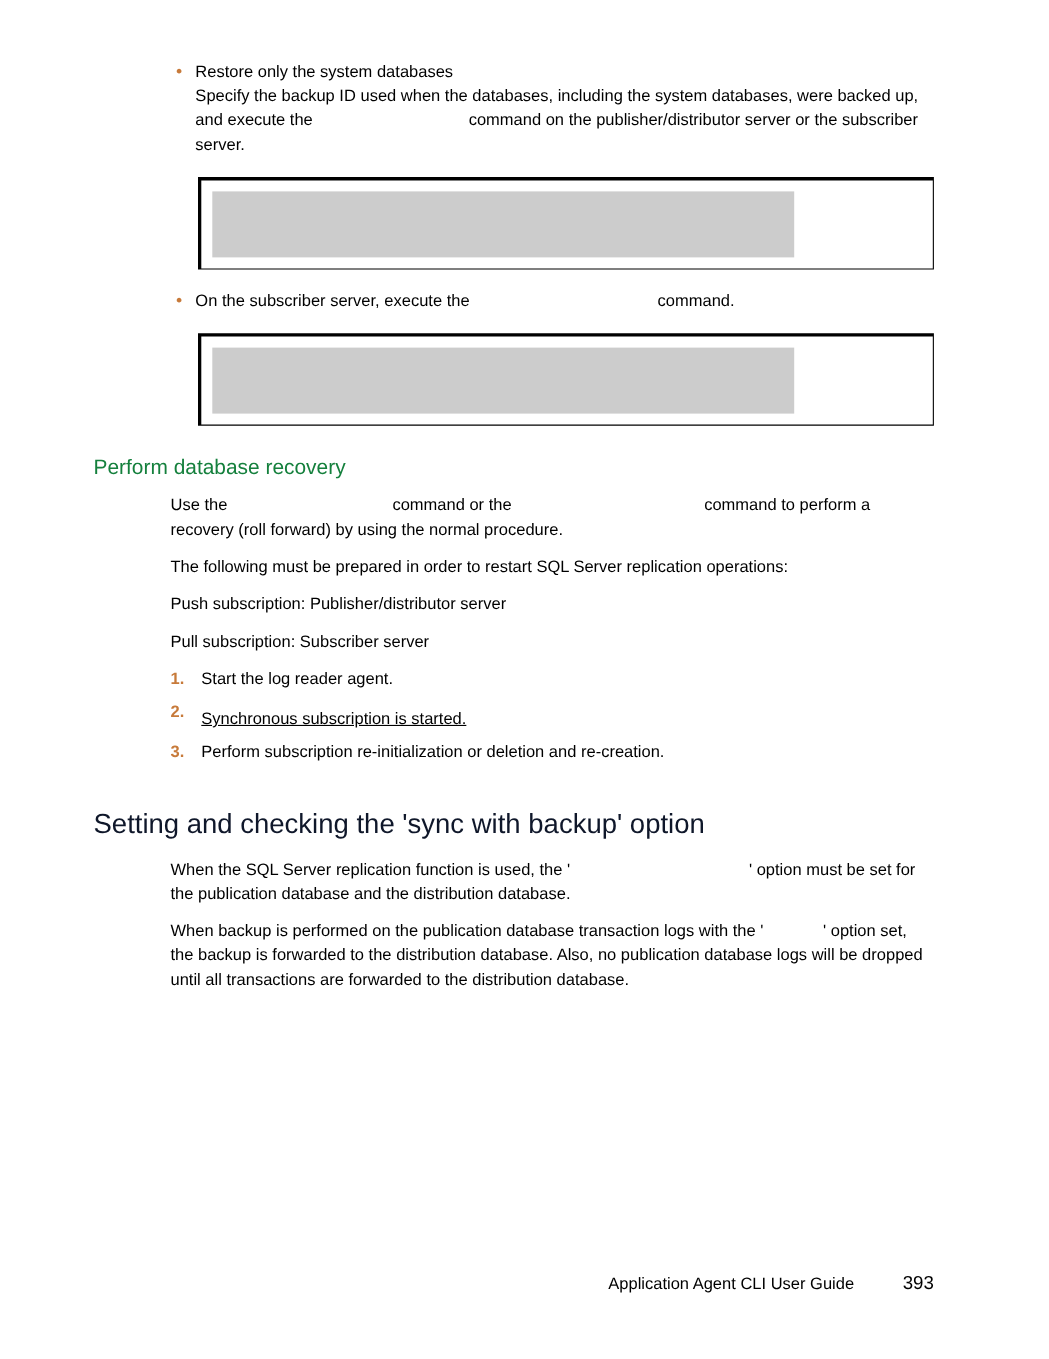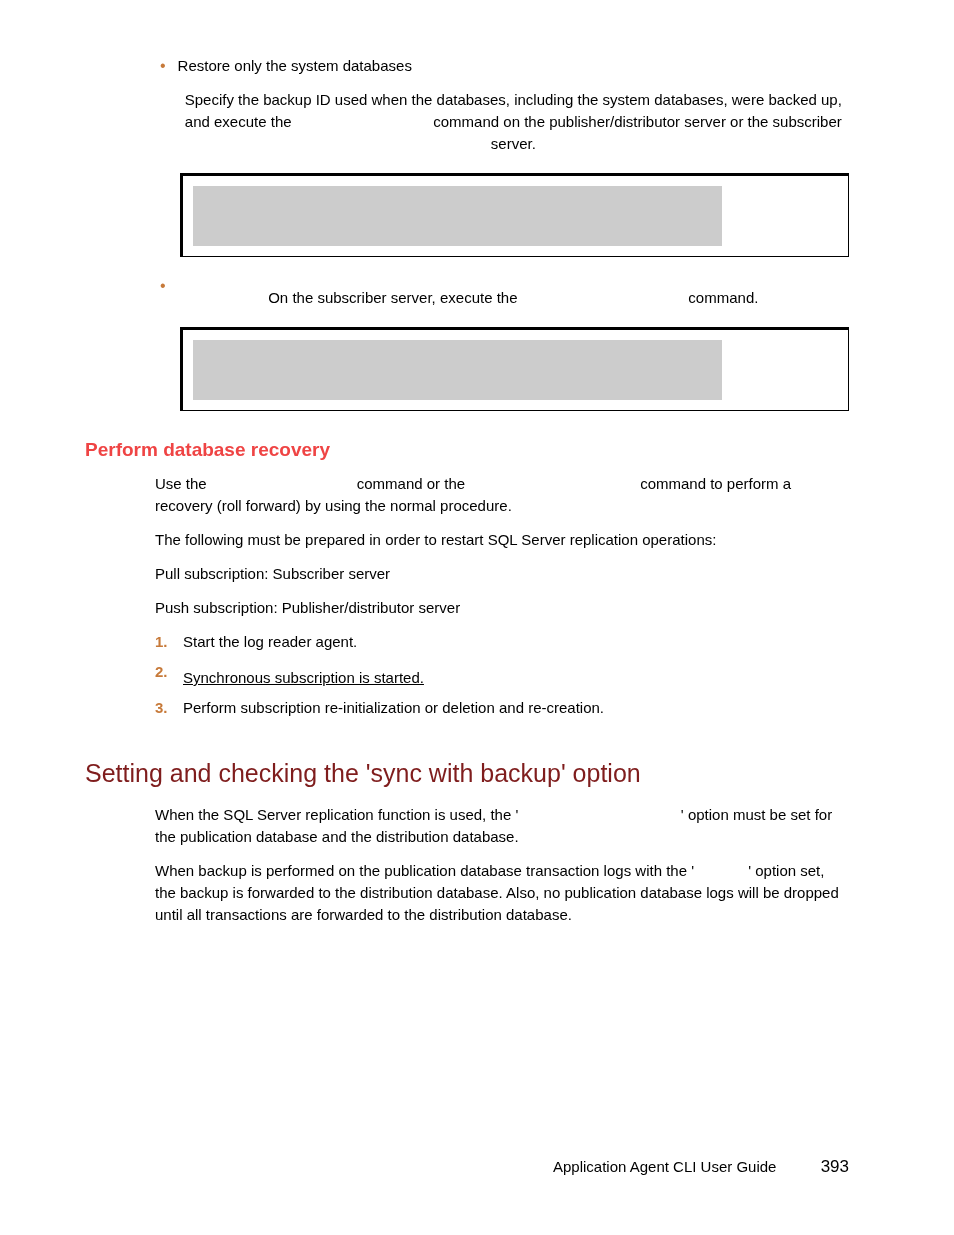--- a/index.html
+++ b/index.html
@@ -28,45 +28,44 @@
     margin-right: 12px;
     flex-shrink: 0;
     line-height: 22px;
   }
   .bullet-content {
     flex: 1;
     font-size: 15px;
     line-height: 22px;
   }
   .detail {
-    margin-top: 12px;
-    text-align: center;
+    margin-top: 0;
   }
   .code-box-wrap {
     margin: 18px 0 18px 95px;
     border-top: 3px solid #000;
     border-left: 3px solid #000;
     border-right: 1px solid #000;
     border-bottom: 1px solid #000;
     padding: 10px;
     box-sizing: border-box;
   }
   .code-box-inner {
     background: #ccc;
     height: 60px;
     width: 82%;
   }
   .h3 {
-    color: #ef4444;
+    color: #15803d;
     font-size: 19px;
-    font-weight: bold;
+    font-weight: normal;
     margin: 28px 0 12px 0;
   }
   .h2 {
-    color: #7f1d1d;
+    color: #0f172a;
     font-size: 25px;
     font-weight: normal;
     margin: 40px 0 16px 0;
   }
   .body-text {
     font-size: 15px;
     line-height: 22px;
     margin-left: 70px;
     margin-bottom: 12px;
   }
@@ -128,22 +127,22 @@
   </div>
 
   <div class="code-box-wrap">
     <div class="code-box-inner"></div>
   </div>
 
   <div class="h3">Perform database recovery</div>
   <div class="body-text">Use the &nbsp;&nbsp;&nbsp;&nbsp;&nbsp;&nbsp;&nbsp;&nbsp;&nbsp;&nbsp;&nbsp;&nbsp;&nbsp;&nbsp;&nbsp;&nbsp;&nbsp;&nbsp;&nbsp;&nbsp;&nbsp;&nbsp;&nbsp;&nbsp;&nbsp;&nbsp;&nbsp;&nbsp;&nbsp;&nbsp;&nbsp;&nbsp;&nbsp;&nbsp; command or the &nbsp;&nbsp;&nbsp;&nbsp;&nbsp;&nbsp;&nbsp;&nbsp;&nbsp;&nbsp;&nbsp;&nbsp;&nbsp;&nbsp;&nbsp;&nbsp;&nbsp;&nbsp;&nbsp;&nbsp;&nbsp;&nbsp;&nbsp;&nbsp;&nbsp;&nbsp;&nbsp;&nbsp;&nbsp;&nbsp;&nbsp;&nbsp;&nbsp;&nbsp;&nbsp;&nbsp;&nbsp;&nbsp;&nbsp;&nbsp; command to perform a recovery (roll forward) by using the normal procedure.</div>
 
   <div class="body-text">The following must be prepared in order to restart SQL Server replication operations:</div>
+  <div class="body-text">Push subscription: Publisher/distributor server</div>
   <div class="body-text">Pull subscription: Subscriber server</div>
-  <div class="body-text">Push subscription: Publisher/distributor server</div>
 
   <div class="ol-item">
     <span class="ol-num">1.</span>
     <div class="ol-content">Start the log reader agent.</div>
   </div>
   <div class="ol-item">
     <span class="ol-num">2.</span>
     <div class="ol-content">
       <div class="ol-sub">Synchronous subscription is started.</div>
     </div>

